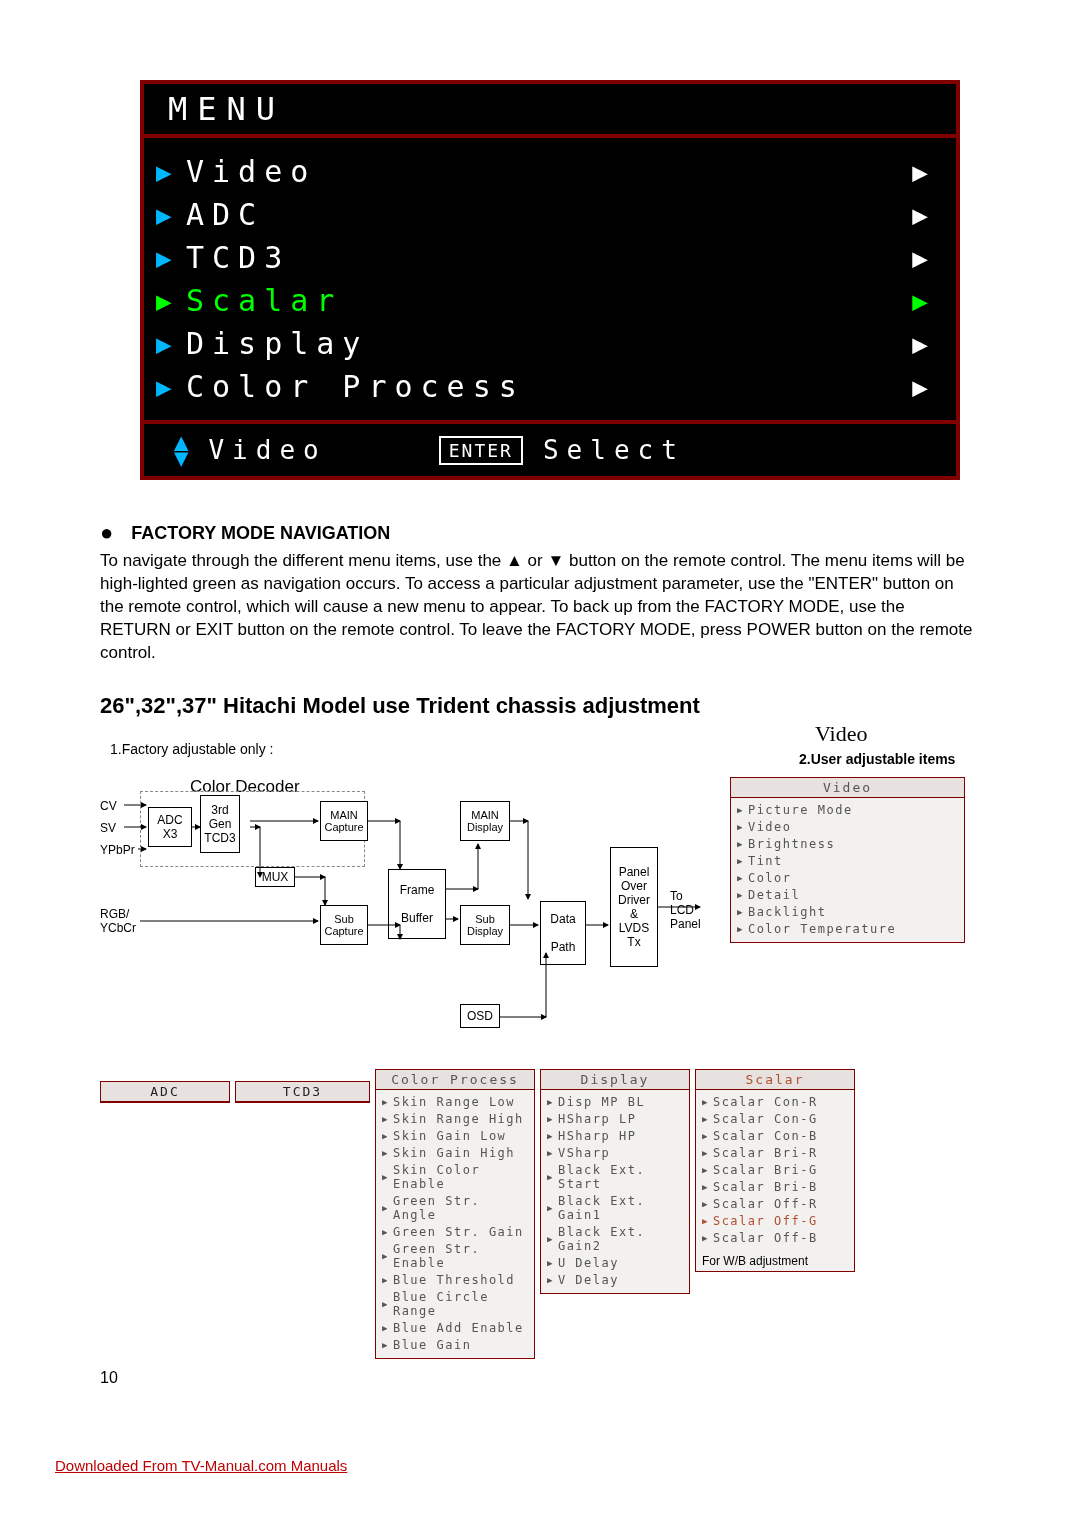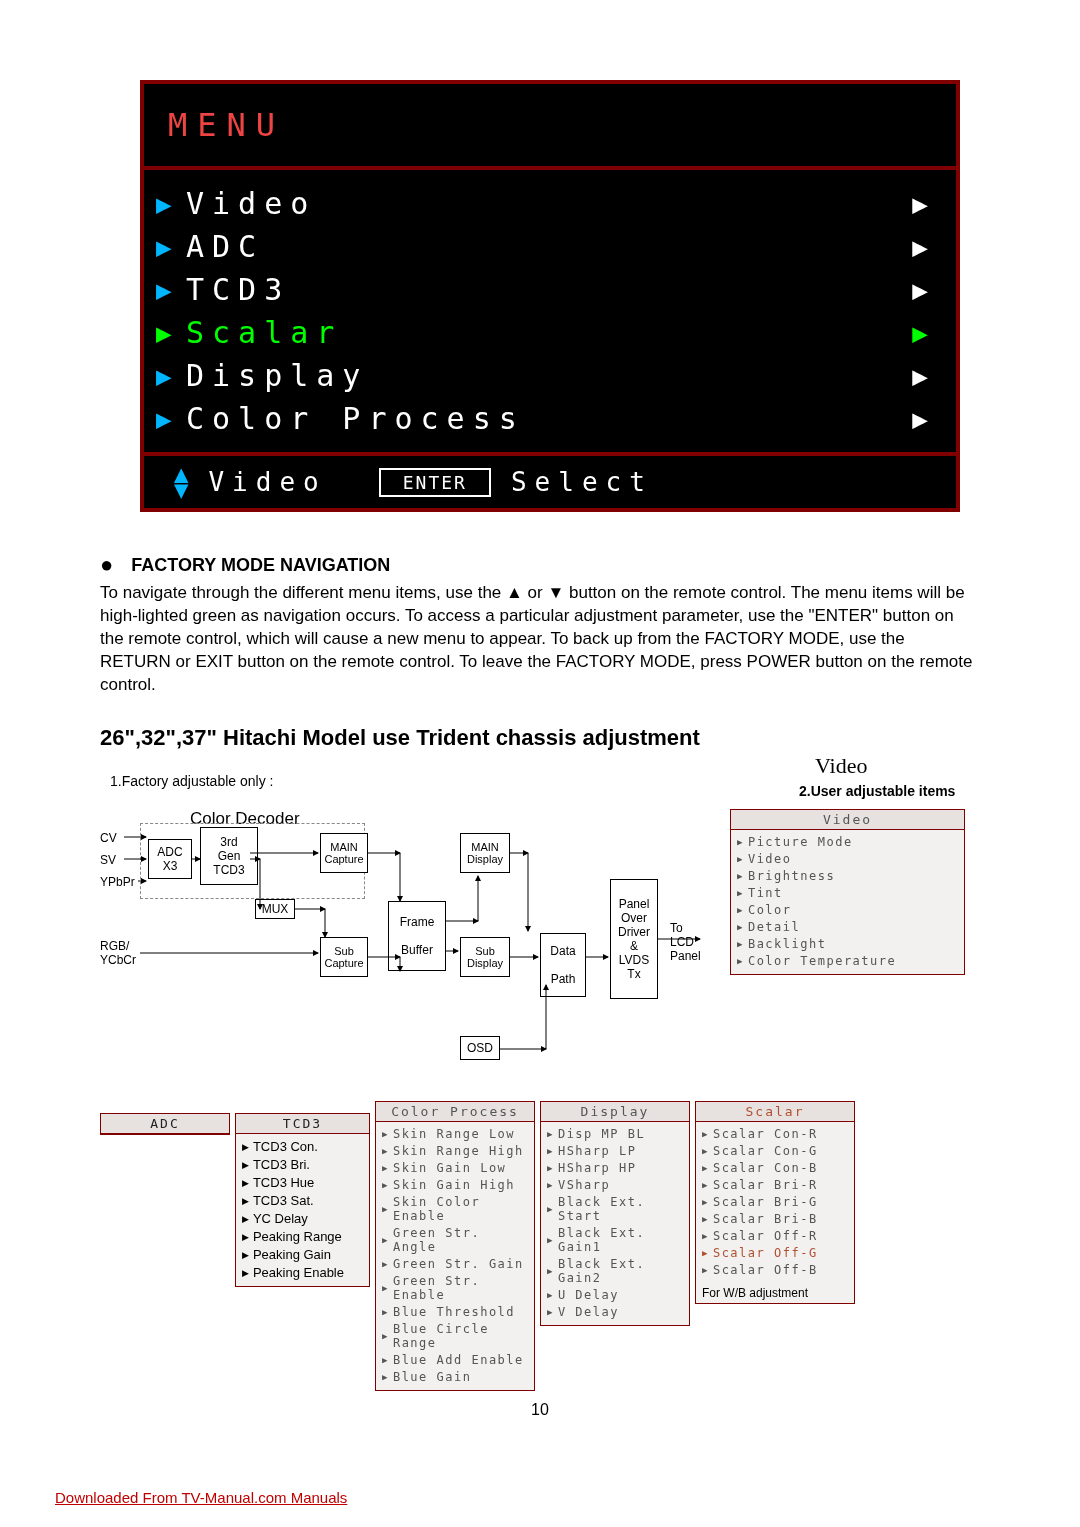--- a/index.html
+++ b/index.html
@@ -17,24 +17,24 @@
   
   .osd {
     width: 820px;
     margin-left: 40px;
     border: 4px solid #800000;
     background: #000;
     color: #fff;
   }
   .osd-title {
     border-bottom: 4px solid #800000;
-    padding: 22px 24px;
+    padding: 6px 24px;
     font-size: 32px;
     letter-spacing: 10px;
-    color: #ef4444;
+    color: #ffffff;
     font-family: monospace;
   }
   .osd-items {
     padding: 12px 8px;
   }
   .osd-row {
     display: flex;
     align-items: center;
     padding: 4px 4px;
     font-size: 30px;
@@ -71,24 +71,24 @@
     display: inline-flex;
     flex-direction: column;
   }
   .footer-text {
     font-size: 26px;
     letter-spacing: 8px;
     color: #fff;
   }
   .enter-key {
     border: 2px solid #fff;
-    padding: 2px 22px;
+    padding: 2px 8px;
     font-size: 20px;
     letter-spacing: 2px;
-    margin-left: 32px;
+    margin-left: 92px;
   }
 
   
   .section-heading {
     margin-top: 40px;
     font-weight: bold;
     font-size: 18px;
   }
   .bullet-row { display: flex; align-items: center; gap: 18px; }
   .bullet-dot { font-size: 22px; }
@@ -166,21 +166,21 @@
     padding: 3px 6px;
     text-align: left;
   }
 
   .video-title {
     position:absolute;
     font-size: 22px;
     font-family: "Times New Roman", serif;
   }
 
-  .pgnum { text-align: center; font-size: 16px; margin-top: 20px; }
+  .pgnum { text-align: left; font-size: 16px; margin-top: 20px; }
   .dl-link { color: #c00000; font-size: 15px; text-decoration: underline; margin-top: 30px; display: block; }
 </style>
 </head>
 <body>
 
 <div class="page">
 
   <div class="osd">
     <div class="osd-title">MENU</div>
     <div class="osd-items">
@@ -245,21 +245,21 @@
     <div style="position:absolute; left:40px; top:62px; width:225px; height:76px; border:1px dashed #888;"></div>
 
     <span class="dlabel" style="left:0; top:70px;">CV</span>
     <span class="dlabel" style="left:0; top:92px;">SV</span>
     <span class="dlabel" style="left:0; top:114px;">YPbPr</span>
     <span class="dlabel" style="left:0; top:178px; white-space:pre;">RGB/
 YCbCr</span>
 
     <div class="dbox" style="left:48px; top:78px; width:44px; height:40px; white-space:pre;">ADC
 X3</div>
-    <div class="dbox" style="left:100px; top:66px; width:58px; height:58px; white-space:pre;">3rd
+    <div class="dbox" style="left:100px; top:66px; width:40px; height:58px; white-space:pre;">3rd
 Gen
 TCD3</div>
     <div class="dbox" style="left:220px; top:72px; width:48px; height:40px; white-space:pre; font-size:11px;">MAIN
 Capture</div>
     <div class="dbox" style="left:220px; top:176px; width:48px; height:40px; white-space:pre; font-size:11px;">Sub
 Capture</div>
     <div class="dbox" style="left:155px; top:138px; width:40px; height:20px;">MUX</div>
     <div class="dbox" style="left:288px; top:140px; width:58px; height:70px; white-space:pre;">Frame
 
 Buffer</div>
@@ -328,30 +328,20 @@
           <div class="mo-row">Color Temperature</div>
         </div>
     </div>
 
     <div class="mini-osd" style="left:0px; top:352px; width:130px;">
       <div class="mo-title black">ADC</div>
     </div>
 
     <div class="mini-osd" style="left:135px; top:352px; width:135px;">
       <div class="mo-title black">TCD3</div>
-      <div class="mo-items" id="tcd3-items">
-          <div class="mo-row dark">TCD3 Con.</div>
-          <div class="mo-row dark">TCD3 Bri.</div>
-          <div class="mo-row dark">TCD3 Hue</div>
-          <div class="mo-row dark">TCD3 Sat.</div>
-          <div class="mo-row dark">YC Delay</div>
-          <div class="mo-row dark">Peaking Range</div>
-          <div class="mo-row dark">Peaking Gain</div>
-          <div class="mo-row dark">Peaking Enable</div>
-        </div>
     </div>
 
     <div class="mini-osd" style="left:275px; top:340px; width:160px;">
       <div class="mo-title">Color Process</div>
       <div class="mo-items" id="cp-items">
           <div class="mo-row">Skin Range Low</div>
           <div class="mo-row">Skin Range High</div>
           <div class="mo-row">Skin Gain Low</div>
           <div class="mo-row">Skin Gain High</div>
           <div class="mo-row">Skin Color Enable</div>

